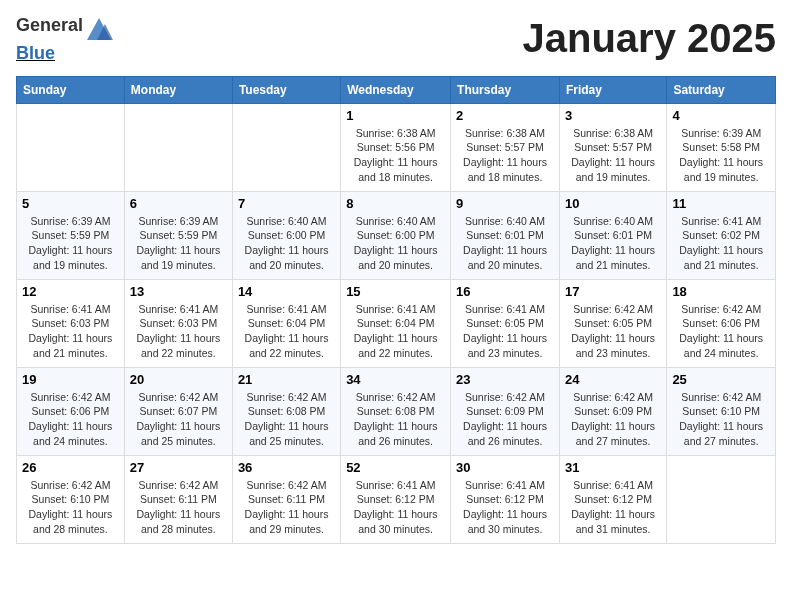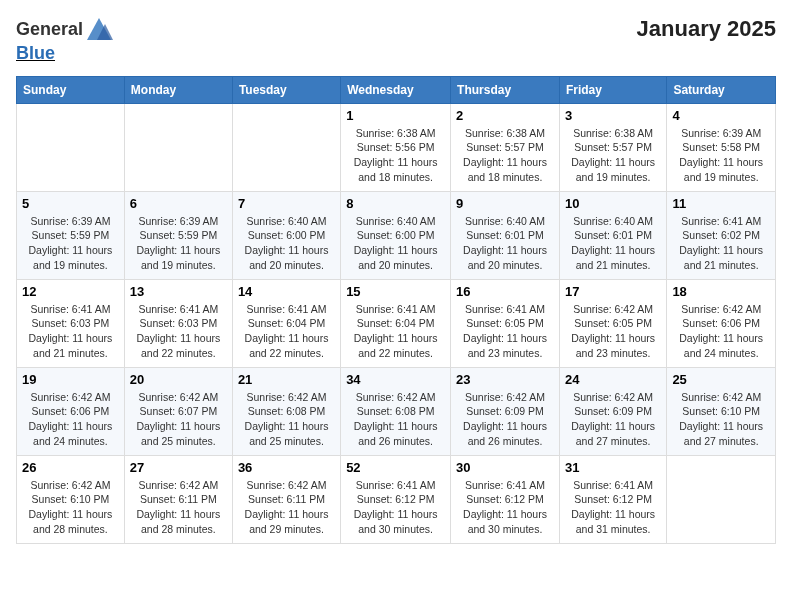--- a/index.html
+++ b/index.html
@@ -29,21 +29,21 @@
     .logo-blue { color: #2a6db5; }
     .logo-icon {
       width: 28px;
       height: 28px;
       margin-left: 2px;
     }
     .title-block {
       text-align: right;
     }
     .month-title {
-      font-size: 22px;
+      font-size: 40px;
       font-weight: bold;
       color: #222;
     }
     .subtitle {
       font-size: 15px;
       color: #444;
     }
     table {
       width: 100%;
       border-collapse: collapse;
@@ -89,21 +89,21 @@
     .empty-cell {
       background: #fff;
     }
   </style>
 </head>
 <body>
 
 <div class="header">
   <div class="logo">
     <div>
-      <div style="display:flex;align-items:center;">
+      <div style="display:flex;align-items:flex-start;">
         <span class="logo-text logo-general">General</span>
         <svg class="logo-icon" viewBox="0 0 28 28">
           <polygon points="14,2 26,24 2,24" fill="#3a7abf" opacity="0.85"></polygon>
           <polygon points="20,8 28,24 12,24" fill="#2a5a9f" opacity="0.7"></polygon>
         </svg>
       </div>
       <div style="display:flex;text-decoration:underline;">
         <span class="logo-text logo-blue">Blue</span>
       </div>
     </div>

